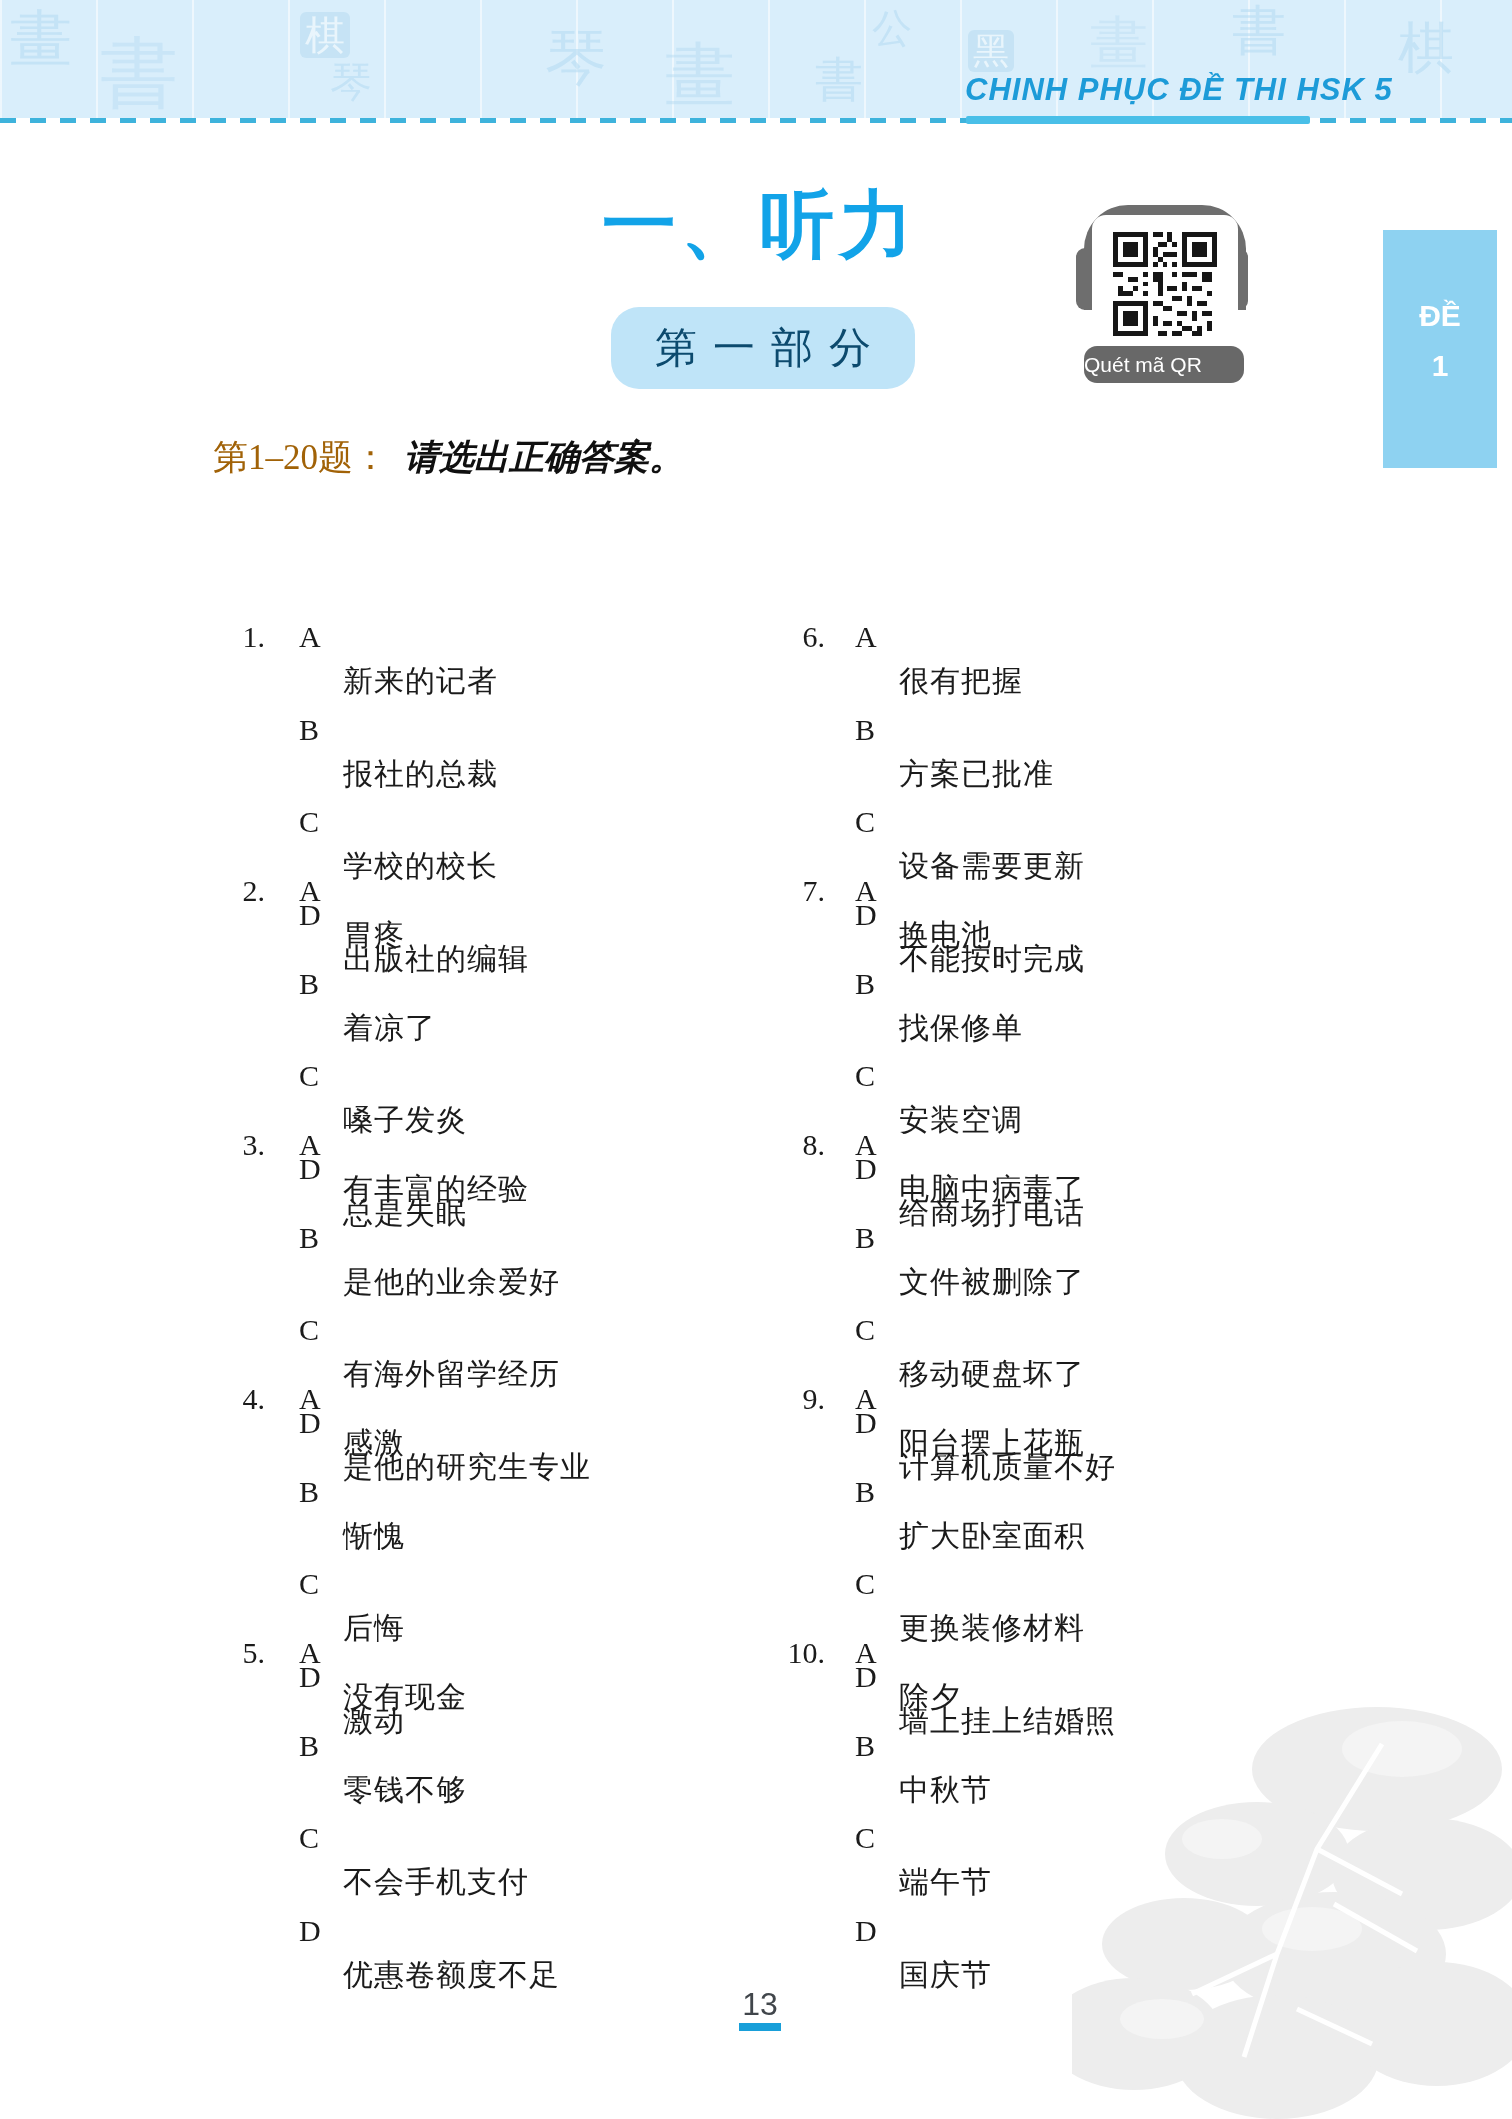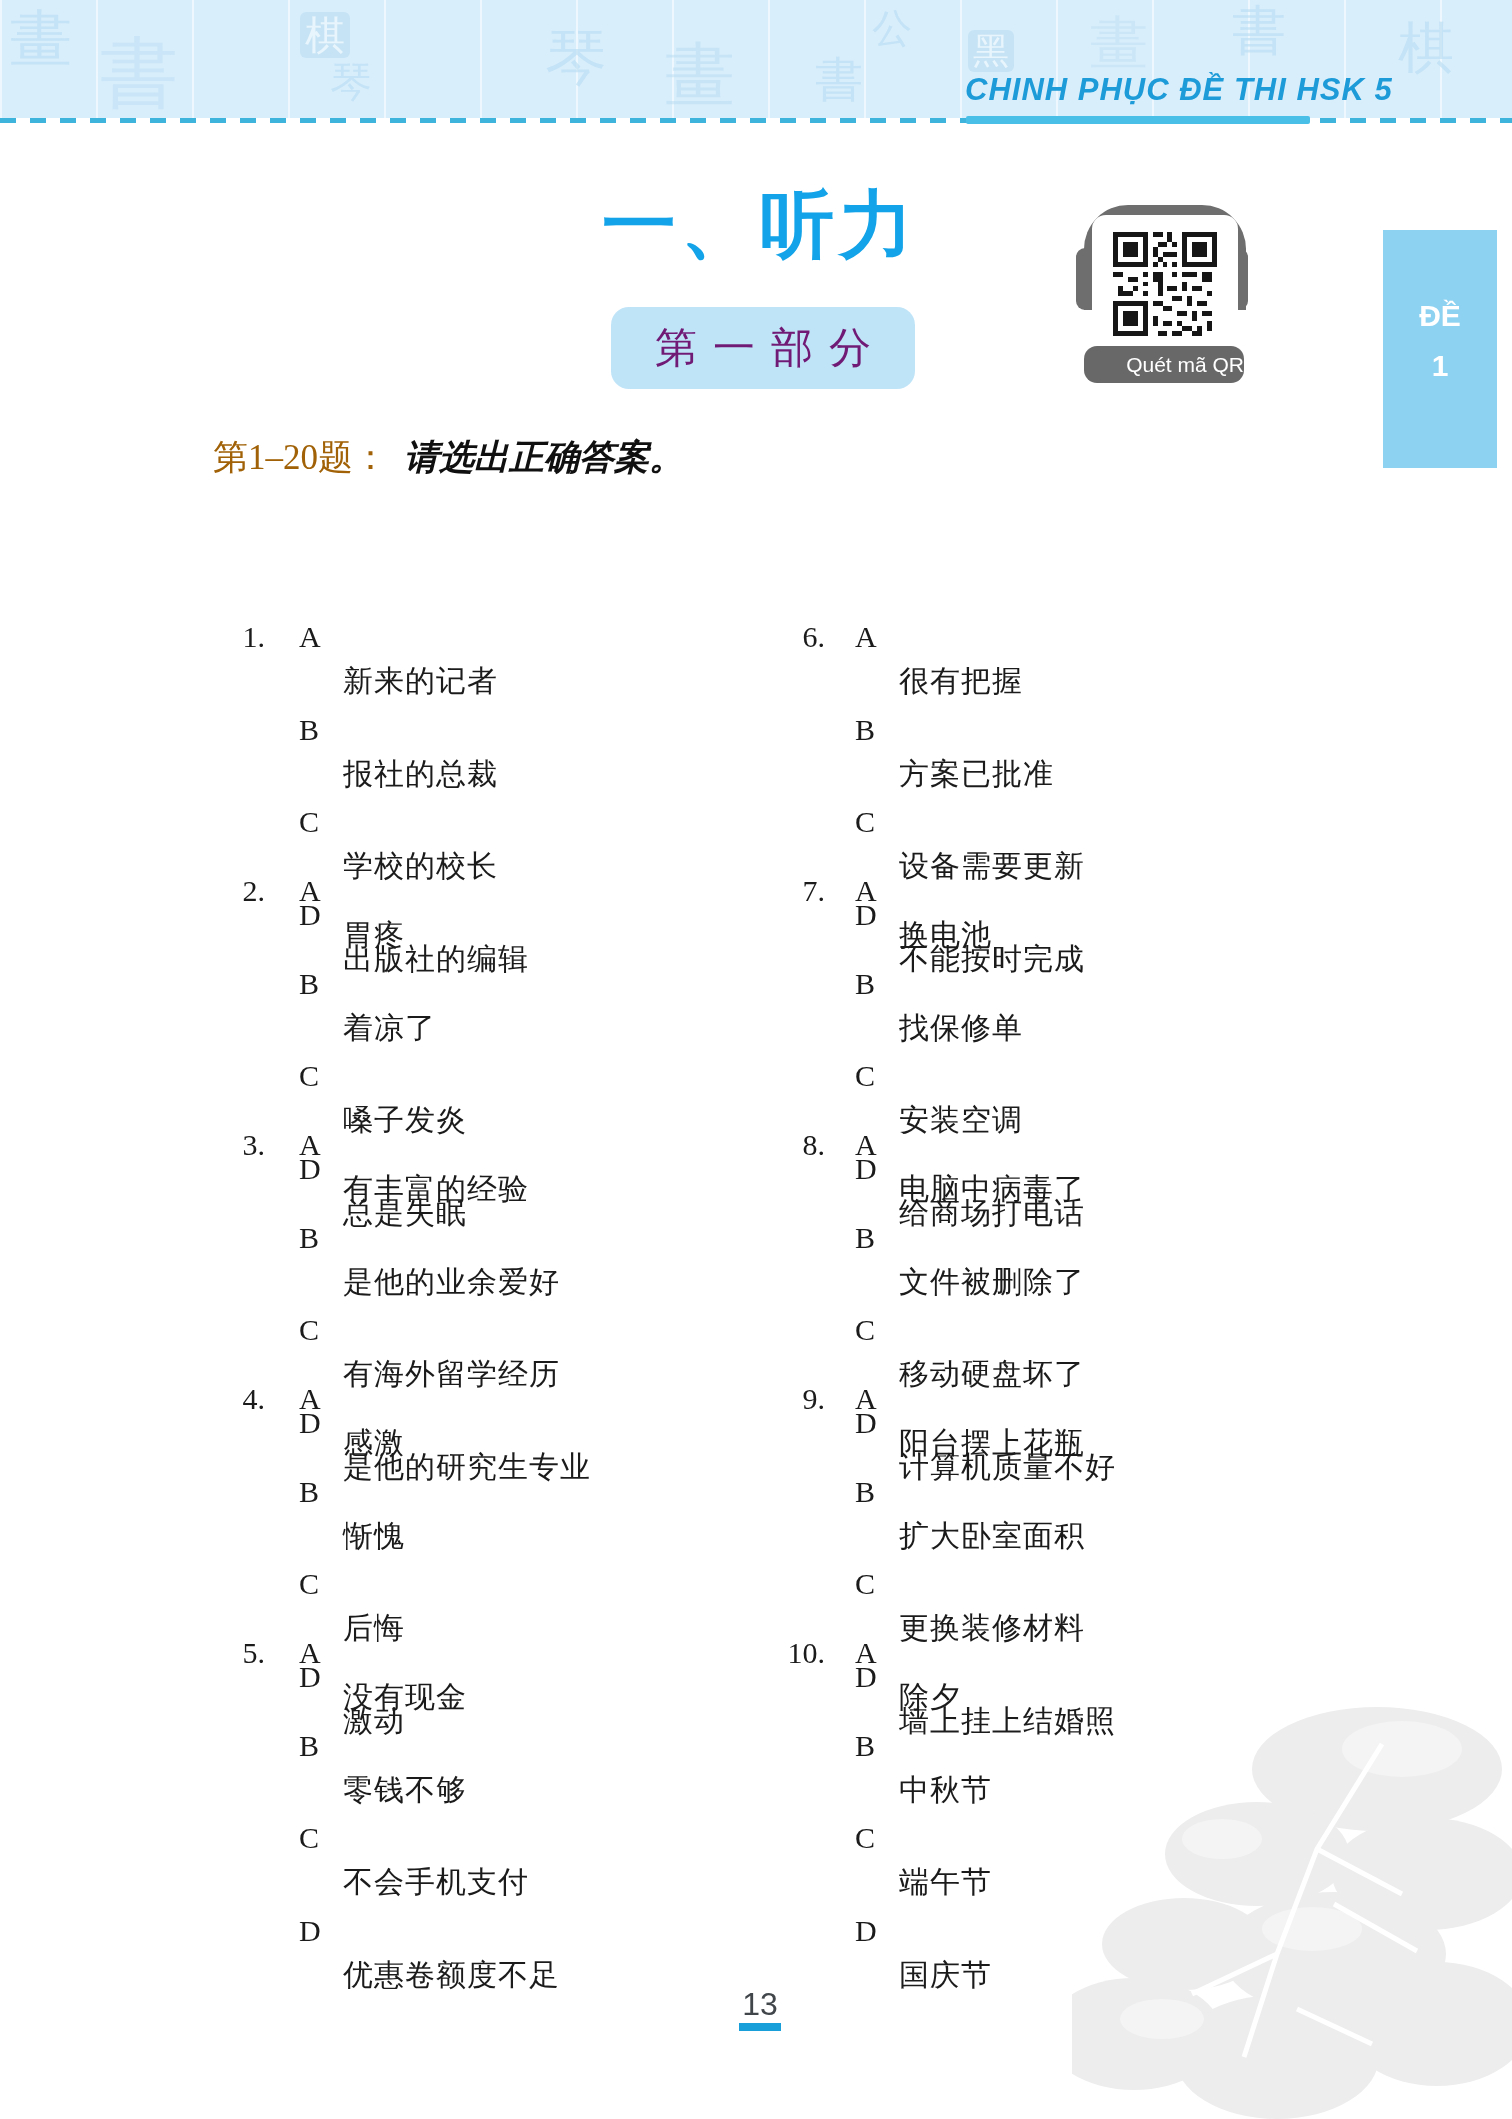--- a/index.html
+++ b/index.html
@@ -36,38 +36,38 @@
   }
   
   .title{
     position:absolute;left:760px;top:176px;transform:translateX(-50%);margin:0;
     font-family:"DejaVu Sans",sans-serif;font-weight:bold;font-size:74px;
     color:#12a3e8;letter-spacing:5px;white-space:nowrap;
   }
   .section-pill{
     position:absolute;left:763px;top:307px;transform:translateX(-50%);
     height:82px;line-height:82px;padding:0 28px 0 44px;background:#bfe4f8;
-    border-radius:18px;font-size:42px;letter-spacing:16px;color:#701a75;white-space:nowrap;
+    border-radius:28px;font-size:42px;letter-spacing:16px;color:#0c4a6e;white-space:nowrap;
   }
   
   .qr-block{position:absolute;left:1078px;top:200px;width:176px;height:192px;}
   .hp-band{
     position:absolute;left:6px;top:5px;width:136px;height:92px;
     border:13px solid #6e6e6e;border-bottom:none;border-radius:44px 44px 0 0;
   }
   .hp-ear{position:absolute;width:18px;height:62px;background:#6e6e6e;border-radius:10px;top:48px;}
   .hp-ear.left{left:-2px;} .hp-ear.right{left:152px;}
   .qr-card{
     position:absolute;left:14px;top:15px;width:146px;height:140px;background:#ffffff;
     border-radius:14px;display:flex;justify-content:center;
   }
   .qr-card svg{margin-top:17px;}
   .qr-label{
     position:absolute;left:6px;top:146px;width:160px;height:37px;background:#686868;
-    border-radius:13px;color:#fff;text-align:right;line-height:37px;
+    border-radius:13px;color:#fff;text-align:left;line-height:37px;
     font-family:"Liberation Sans",sans-serif;font-size:21px;
   }
   
   .de-tab{
     position:absolute;left:1383px;top:230px;width:114px;height:238px;background:#8ed2f1;
     color:#ffffff;font-family:"Liberation Sans",sans-serif;font-weight:bold;
     font-size:30px;text-align:center;
   }
   .de-line1{margin-top:69px;} .de-line2{margin-top:16px;}
   

